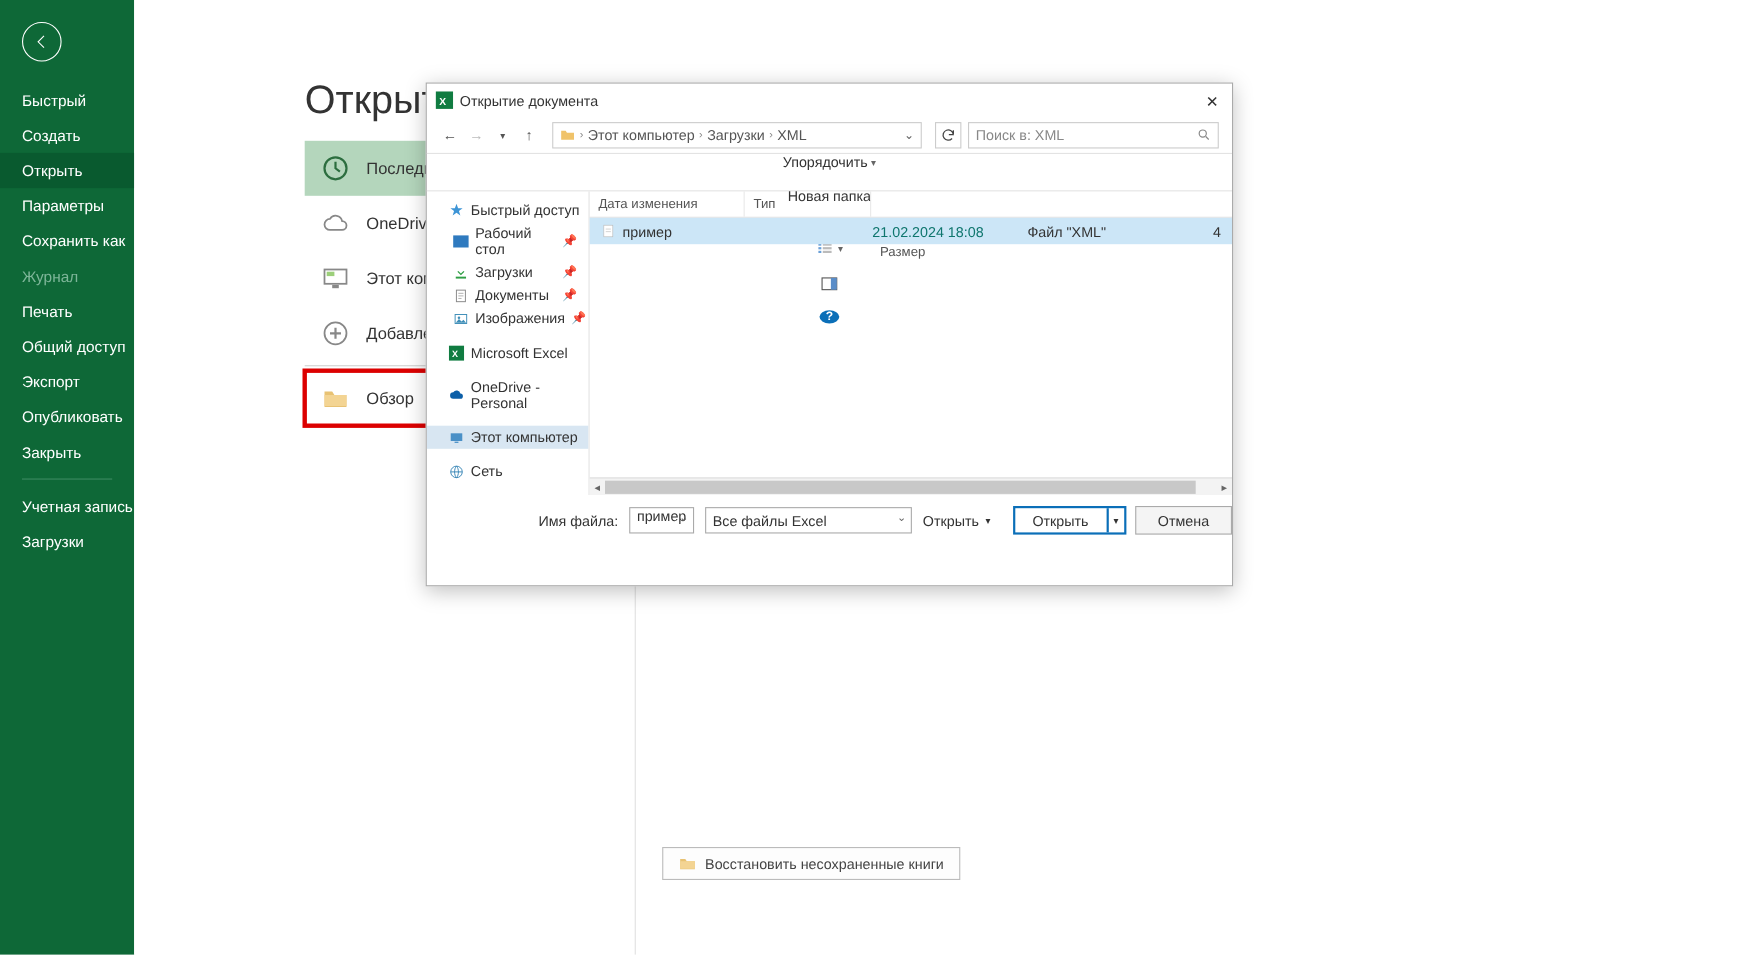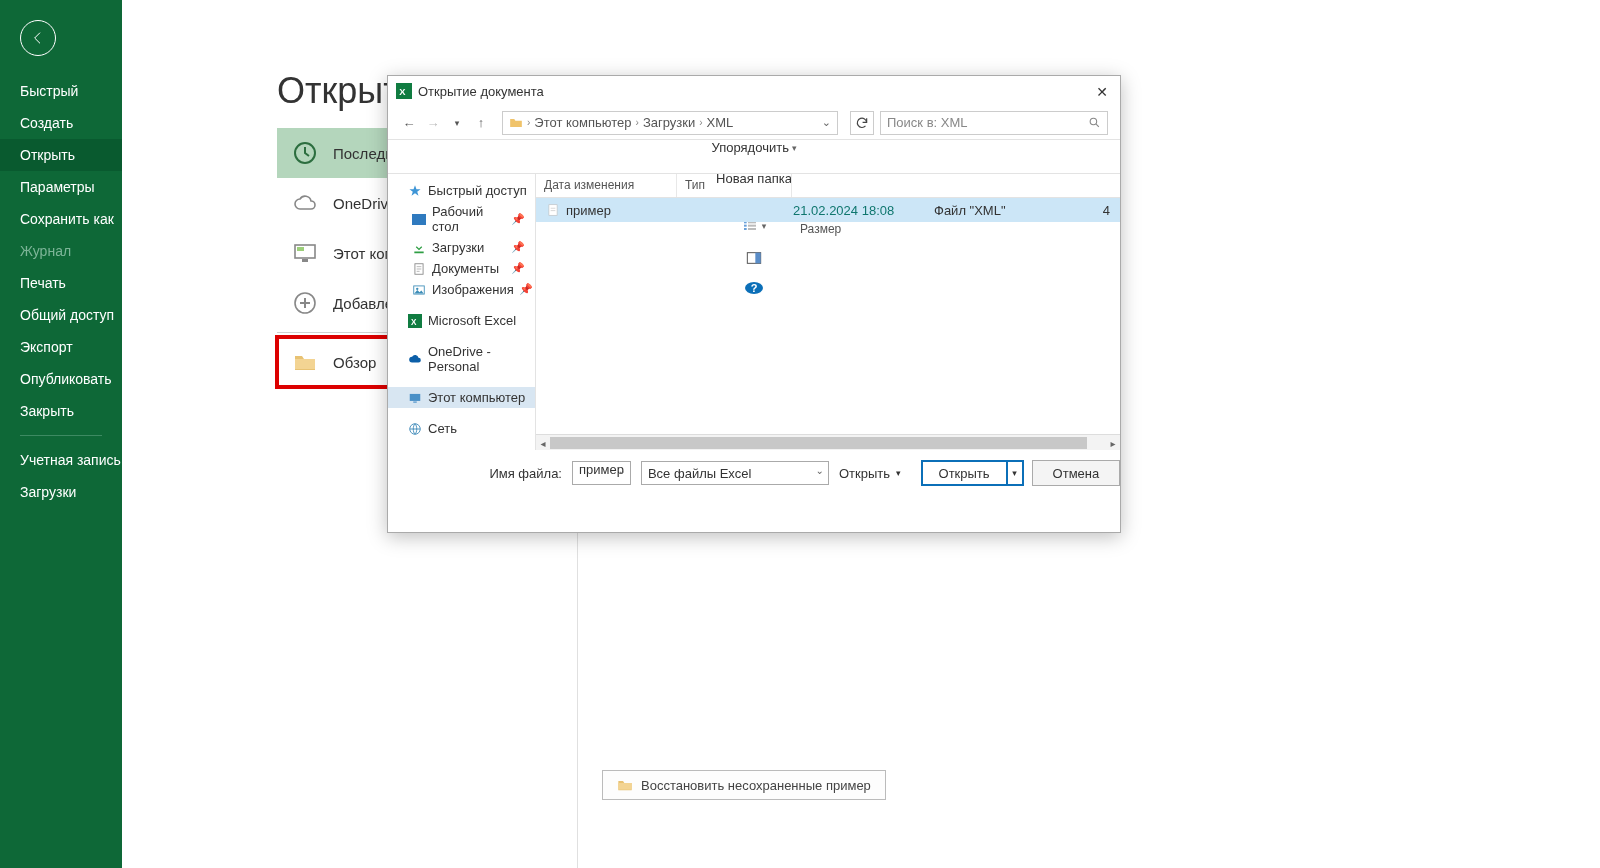--- a/index.html
+++ b/index.html
@@ -198,21 +198,21 @@
         <span>Обзор</span>
       </div>
     </div>
   <div class="vline"></div>
 
   <div class="recover-btn">
     <svg width="16" height="16" viewBox="0 0 24 24">
         <path fill="#e8c273" d="M2 6h7l2 3h11v11H2z"></path>
         <path fill="#f3d493" d="M2 9h20v10H2z"></path>
       </svg>
-    <span>Восстановить несохраненные пример</span>
+    <span>Восстановить несохраненные книги</span>
   </div>
 </div>
 
 <div class="dialog">
   <div class="dlg-title">
     <svg class="xl-ico" viewBox="0 0 24 24">
         <rect width="24" height="24" fill="#107c41"></rect>
         <text x="5" y="18" font-size="14" fill="#fff" font-weight="bold">X</text>
       </svg>
     <span>Открытие документа</span>

